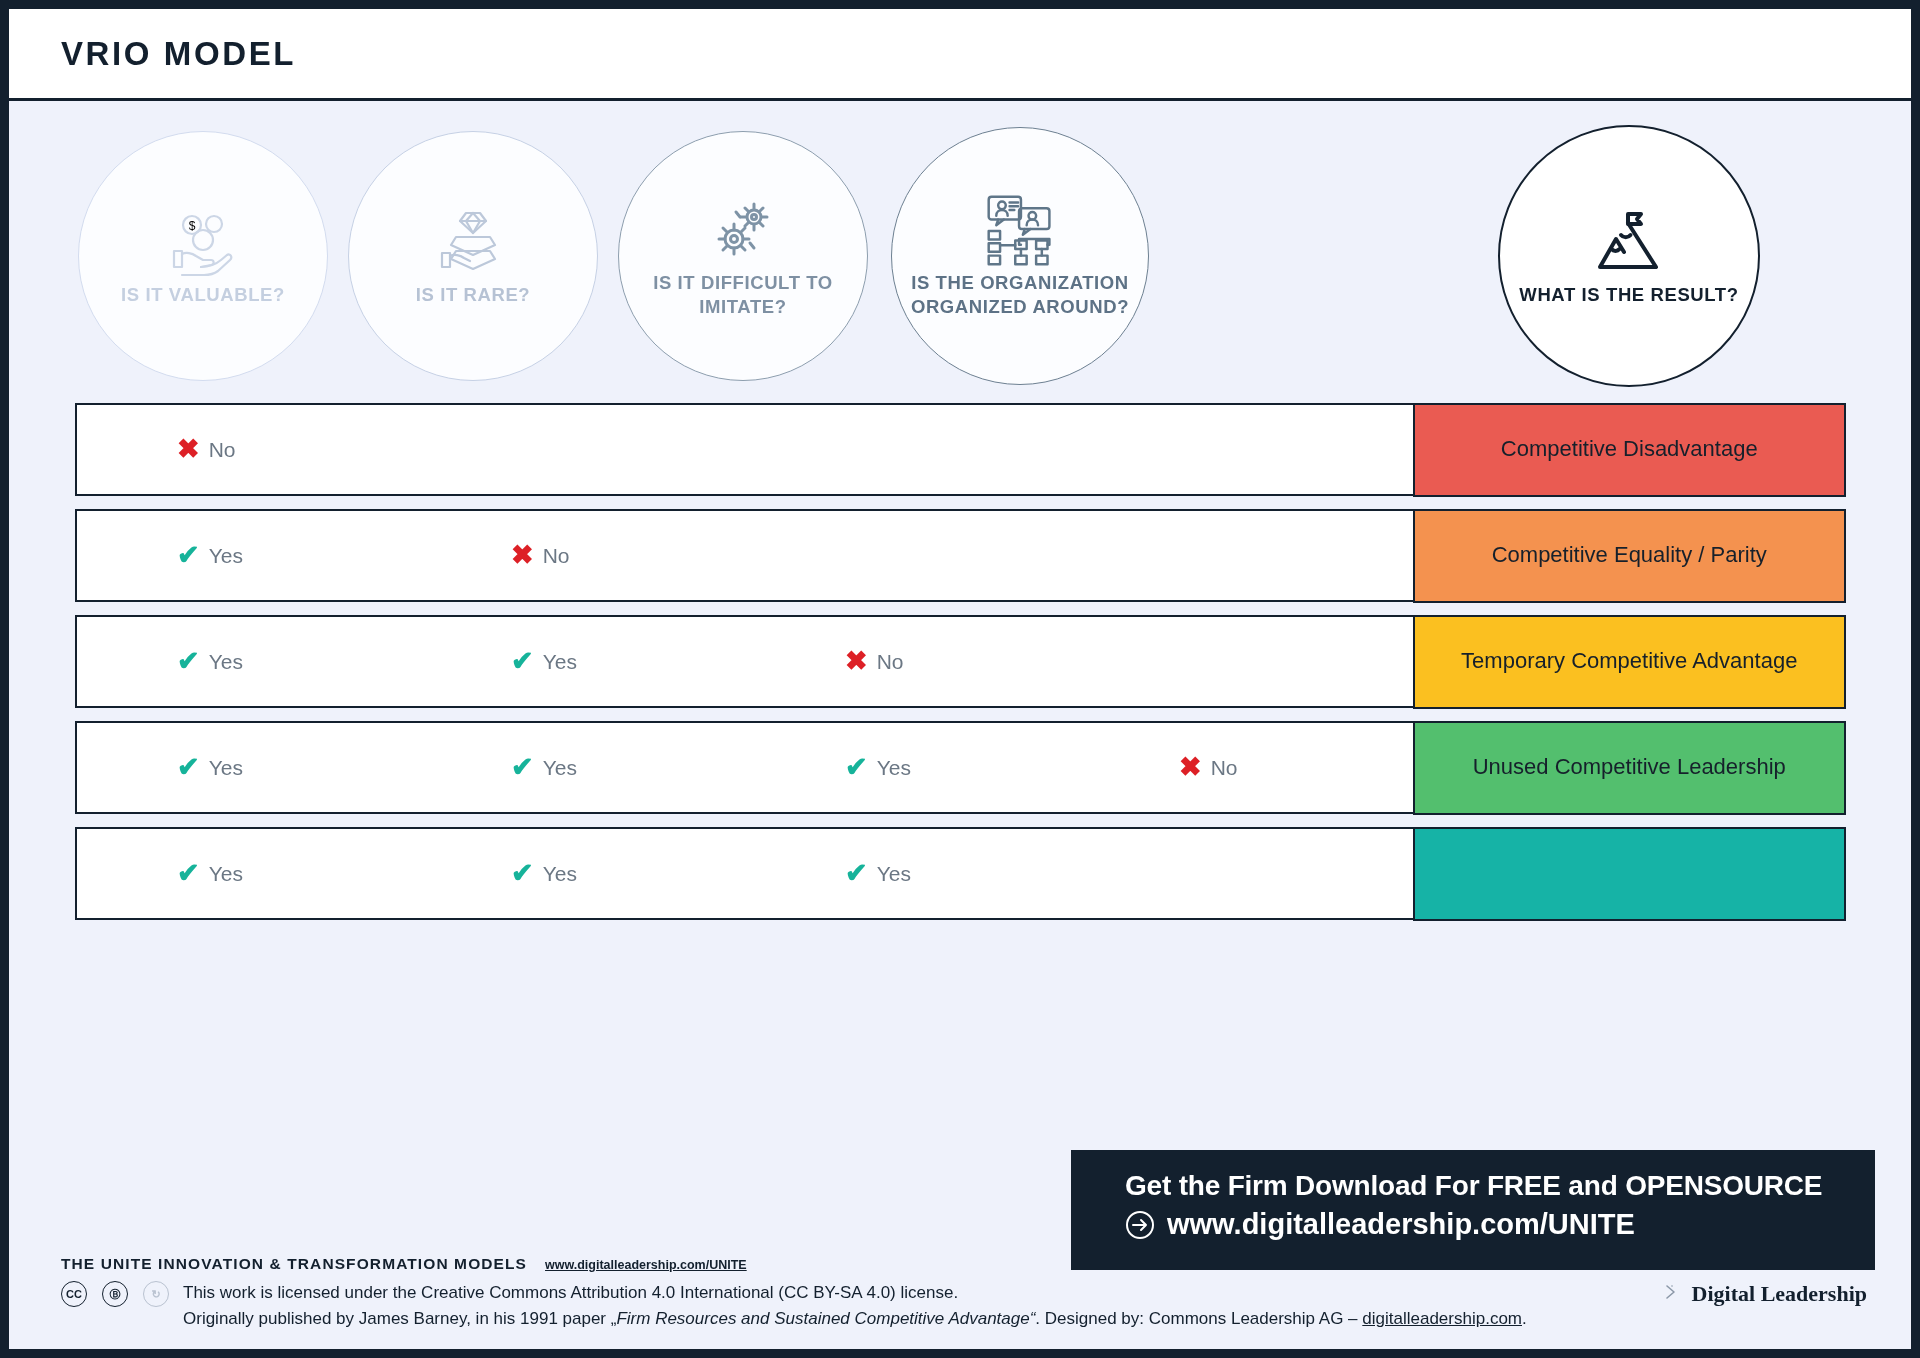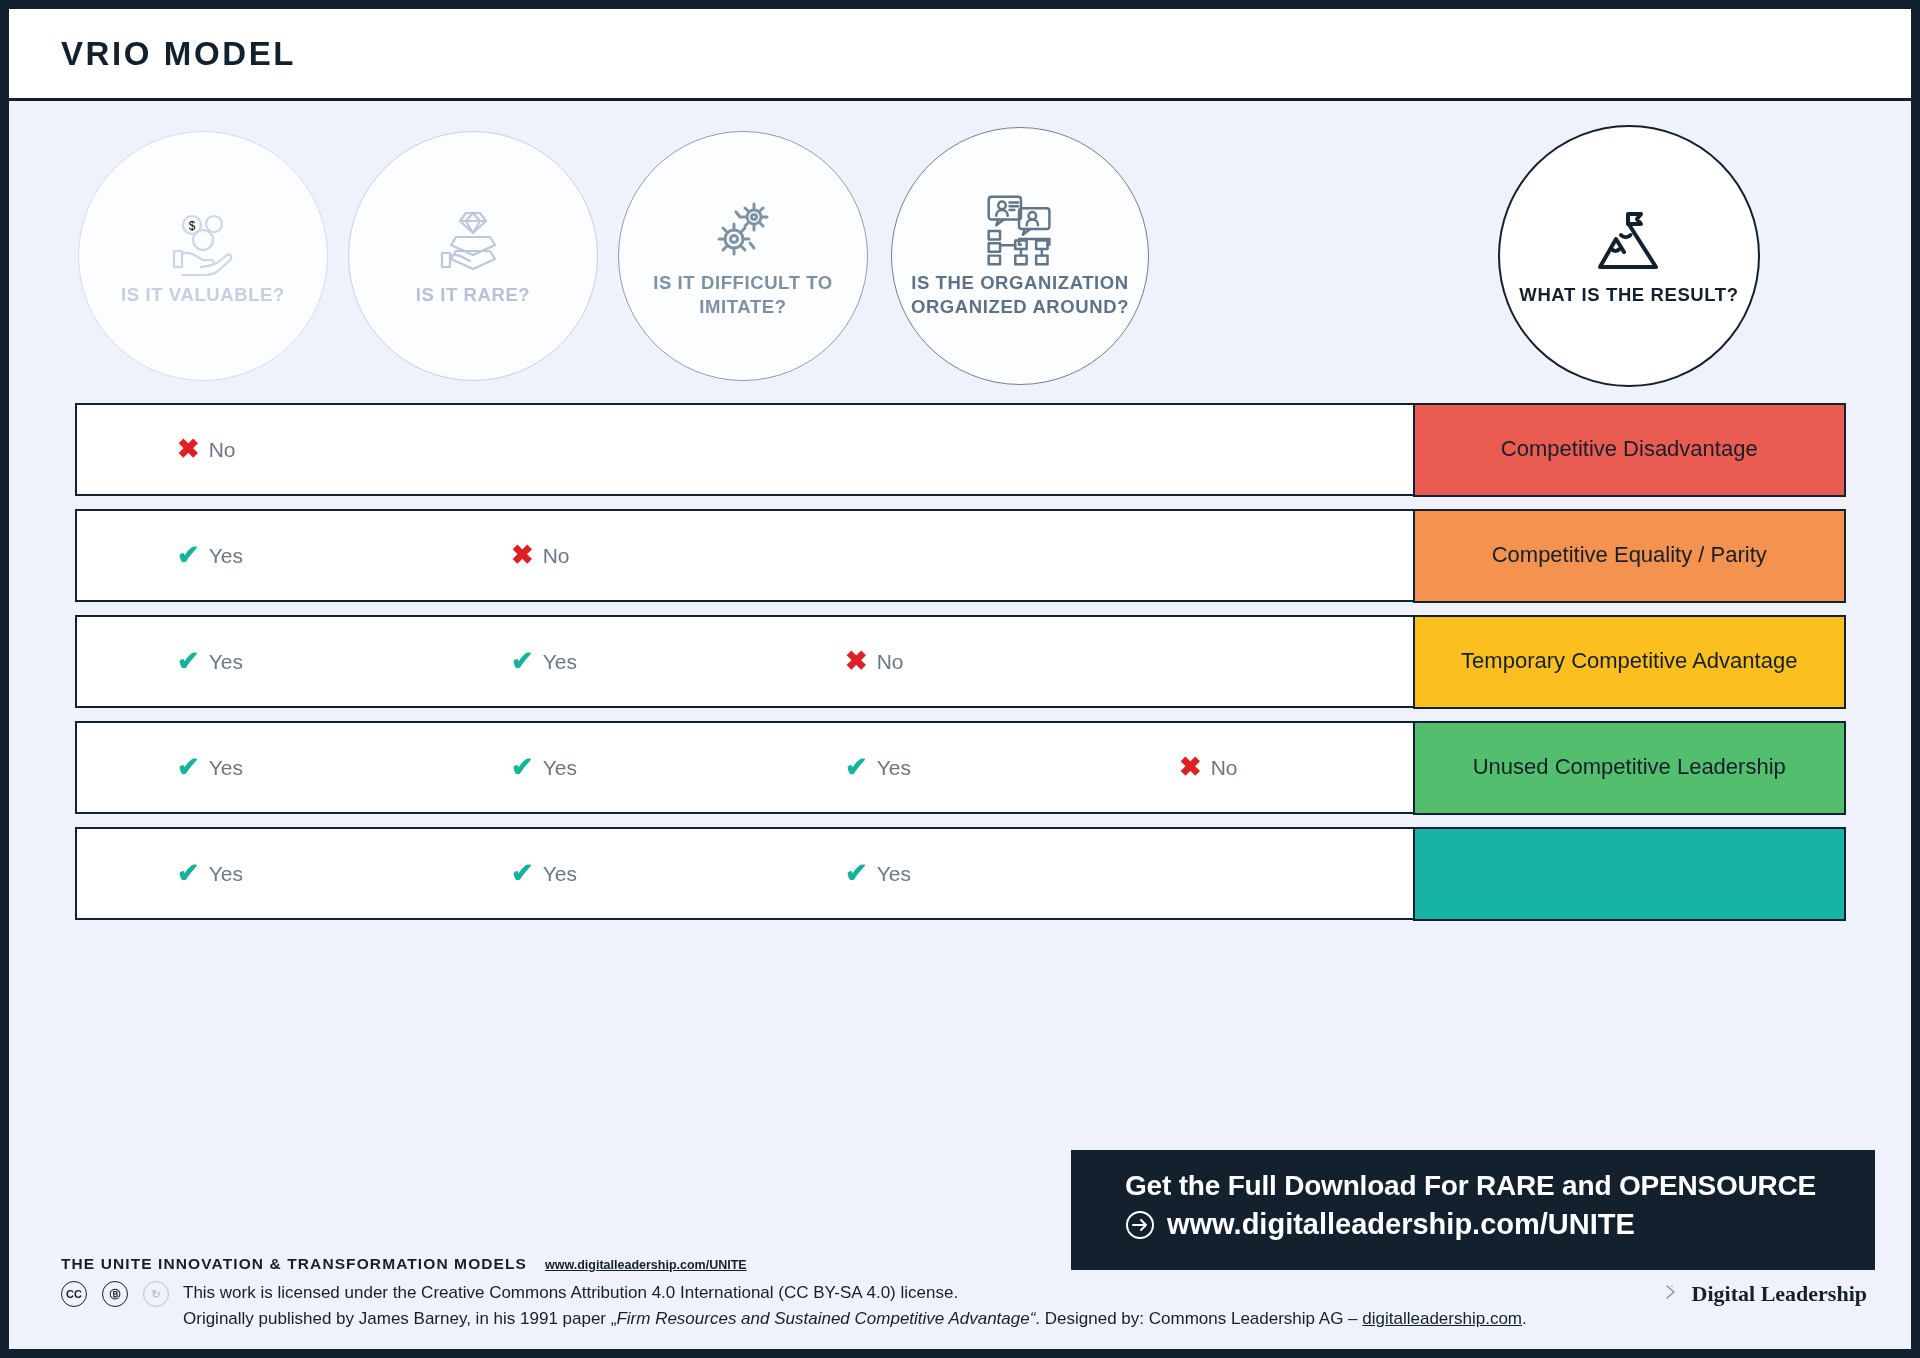--- a/index.html
+++ b/index.html
@@ -427,21 +427,21 @@
             <span class="txt">Yes</span>
           </div>
           <div class="cell empty"></div>
         </div>
         <div class="result" style="background: rgb(22, 179, 166);"></div>
       </div>
 
     </div>
 
     <div class="promo">
-      <div class="line1">Get the Full Download For RARE and OPENSOURCE</div>
+      <div class="line1">Get the Firm Download For FREE and OPENSOURCE</div>
       <div class="line2">
         <span class="arrow">
           <svg width="30" height="30" viewBox="0 0 30 30" fill="none" stroke="#ffffff" stroke-width="2" stroke-linecap="round" stroke-linejoin="round">
             <circle cx="15" cy="15" r="13"></circle>
             <path d="M8 15h13M16 10l5 5-5 5"></path>
           </svg>
         </span>
         <span>www.digitalleadership.com/UNITE</span>
       </div>
     </div>

